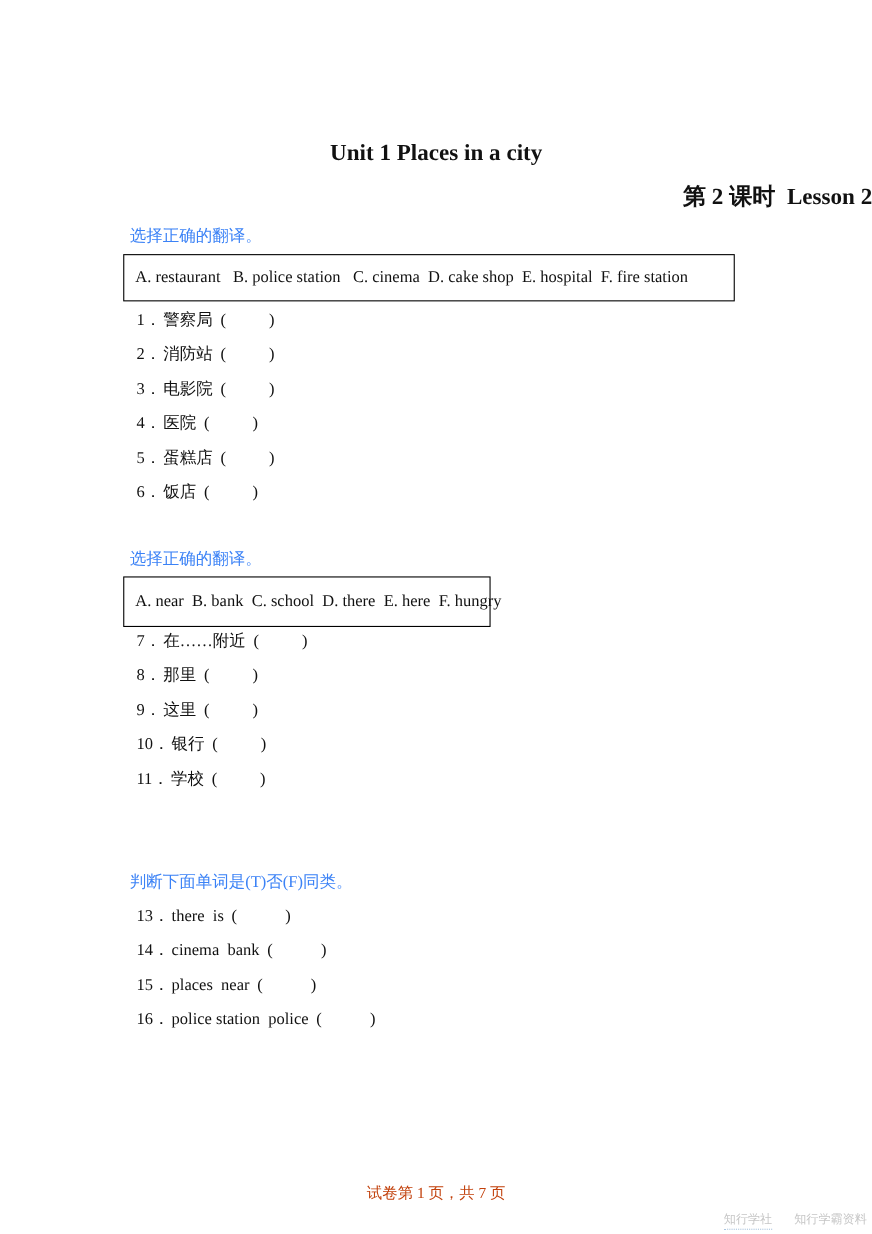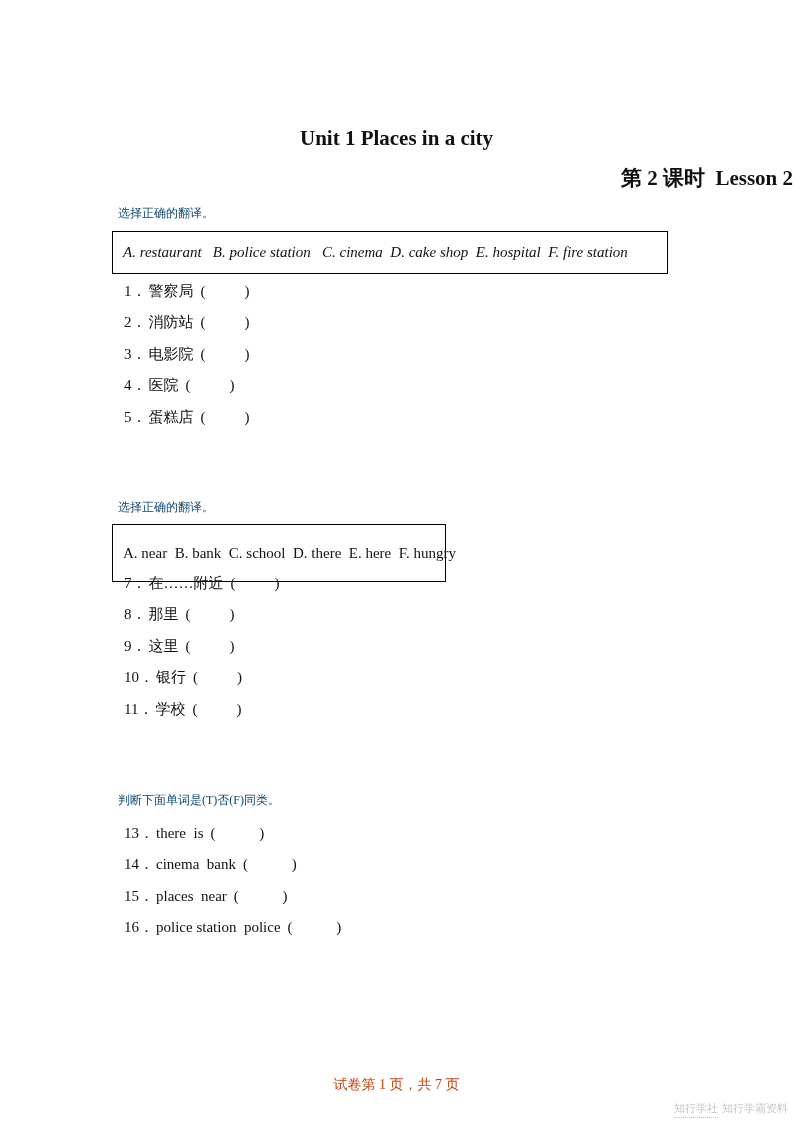--- a/index.html
+++ b/index.html
@@ -18,59 +18,59 @@
     font-size:21px; font-weight:700;
     white-space:pre;
   }
   .doc-subtitle {
     top:164px; left:0; width:100%;
     text-align:right;
     font-size:21px; font-weight:700;
     white-space:pre;
   }
   .instr {
-    font-size:12px;
+    font-size:15px;
     white-space:pre;
-    color:#0c4a6e;
+    color:#3b82f6;
   }
   #instr1 { top:205px; left:118px; }
   #instr2 { top:499px; left:118px; }
   #instr3 { top:792px; left:118px; }
   .optbox {
     border:1.5px solid #000;
     box-sizing:border-box;
     display:flex; align-items:center;
     padding-left:10px;
     font-size:15px;
     white-space:pre;
     background:#fff;
   }
-  #box1 { top:231px; left:112px; width:556px; height:43px;font-style:italic; }
-  #box2 { top:524px; left:112px; width:334px; height:58px; }
+  #box1 { top:231px; left:112px; width:556px; height:43px; }
+  #box2 { top:524px; left:112px; width:334px; height:46px; }
   .items { left:124px; font-size:15px; }
   #items1 { top:276px; }
   #items2 { top:568px; }
   #items3 { top:818px; }
   .row {
     height:31.4px; line-height:31.4px;
     white-space:pre;
   }
   .num { display:inline-block; min-width:0; }
   .label { margin-left:2px; }
   .blank { margin-left:7px; letter-spacing:1px; }
   .footer {
     top:1076px; left:0; width:100%;
     text-align:center;
     font-size:14px;
     color:#c2410c;
     white-space:pre;
   }
   .watermark {
     top:1101px; right:5px;
-    display:flex; gap:4px;
+    display:flex; gap:20px;
     font-size:11px;
     color:#c6c6c6;
     font-family:"Liberation Sans","DejaVu Sans",sans-serif;
     white-space:pre;
     text-align:center;
   }
   .wm-piece.dotted { border-bottom:1px dotted #aac4de; padding-bottom:1px; }
 </style>
 </head>
 <body>
@@ -83,20 +83,21 @@
   <div class="abs instr" id="instr1">选择正确的翻译。</div>
   <div class="abs optbox" id="box1">
     <span>A. restaurant   B. police station   C. cinema  D. cake shop  E. hospital  F. fire station</span>
   </div>
   <div class="abs items" id="items1">
     <div class="row"><span class="num">1．</span><span class="label">警察局</span><span class="blank">(        )</span></div>
     <div class="row"><span class="num">2．</span><span class="label">消防站</span><span class="blank">(        )</span></div>
     <div class="row"><span class="num">3．</span><span class="label">电影院</span><span class="blank">(        )</span></div>
     <div class="row"><span class="num">4．</span><span class="label">医院</span><span class="blank">(        )</span></div>
     <div class="row"><span class="num">5．</span><span class="label">蛋糕店</span><span class="blank">(        )</span></div>
+    <div class="row"><span class="num">6．</span><span class="label">饭店</span><span class="blank">(        )</span></div>
   </div>
 
   <div class="abs instr" id="instr2">选择正确的翻译。</div>
   <div class="abs optbox" id="box2">
     <span>A. near  B. bank  C. school  D. there  E. here  F. hungry</span>
   </div>
   <div class="abs items" id="items2">
     <div class="row"><span class="num">7．</span><span class="label">在……附近</span><span class="blank">(        )</span></div>
     <div class="row"><span class="num">8．</span><span class="label">那里</span><span class="blank">(        )</span></div>
     <div class="row"><span class="num">9．</span><span class="label">这里</span><span class="blank">(        )</span></div>

